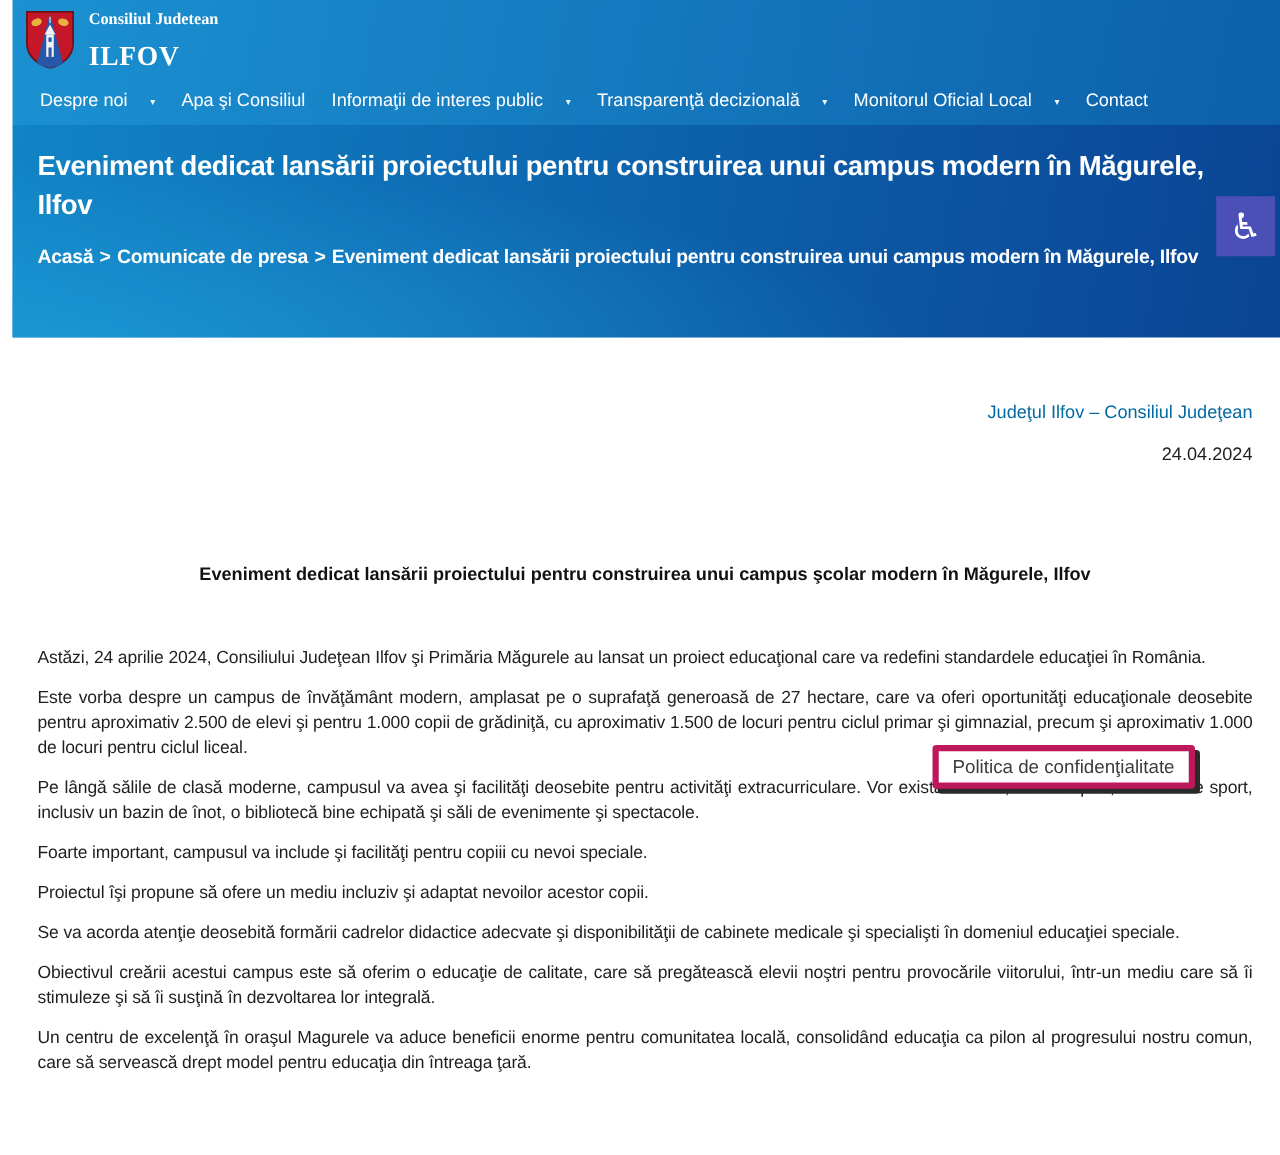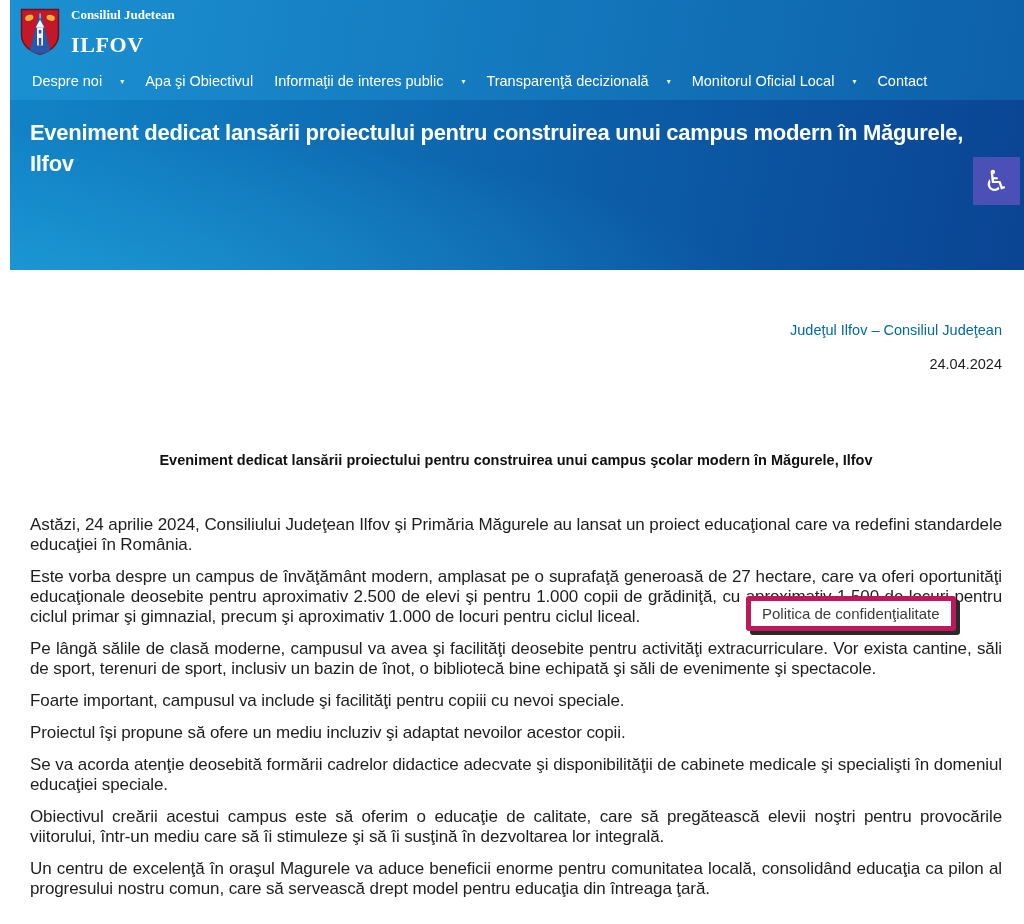--- a/index.html
+++ b/index.html
@@ -69,21 +69,21 @@
   
   .content { padding: 52px 22px 0 30px; color: #1e1e1e; }
   .byline  { text-align: right; font-size: 14.5px; line-height: 17px; color: #0369a1; }
   .date    { text-align: right; font-size: 14.5px; line-height: 17px; margin-top: 17px; color: #1d1d1d; }
   .article-title {
     margin: 79px 0 0; text-align: center; font-size: 14.5px;
     line-height: 17px; font-weight: bold; color: #111111;
   }
   .paragraphs { margin-top: 46px; }
   .paragraphs p {
-    margin: 0 0 12px; font-size: 17px; line-height: 20px;
+    margin: 0 0 12px; font-size: 14px; line-height: 20px;
     letter-spacing: -0.1px; text-align: justify; color: #1e1e1e;
   }
 
   
   .privacy-tooltip {
     position: absolute; left: 746px; top: 596px; z-index: 10;
     background: #ffffff; border: 5px solid #be185d; border-radius: 3px;
     box-shadow: 4px 4px 0 0 #2a2a2a;
     padding: 4px 11px; font-size: 15px; color: #3c3c3c; white-space: nowrap;
     cursor: pointer;
@@ -112,21 +112,21 @@
         <span class="brand-county">ILFOV</span>
       </div>
     </div>
 
     <nav class="mainnav">
       <a class="nav-item">
         <span>Despre noi</span>
         <span class="caret">▾</span>
       </a>
       <a class="nav-item">
-        <span>Apa şi Obiectivul</span>
+        <span>Apa şi Consiliul</span>
       </a>
       <a class="nav-item">
         <span>Informaţii de interes public</span>
         <span class="caret">▾</span>
       </a>
       <a class="nav-item">
         <span>Transparenţă decizională</span>
         <span class="caret">▾</span>
       </a>
       <a class="nav-item">
@@ -134,20 +134,23 @@
         <span class="caret">▾</span>
       </a>
       <a class="nav-item">
         <span>Contact</span>
       </a>
     </nav>
   </header>
 
   <section class="hero">
     <h1 class="hero-title">Eveniment dedicat lansării proiectului pentru construirea unui campus modern în Măgurele, Ilfov</h1>
+    <div class="breadcrumb">
+      <a>Acasă</a><span class="crumb-sep">&gt;</span><a>Comunicate de presa</a><span class="crumb-sep">&gt;</span><span>Eveniment dedicat lansării proiectului pentru construirea unui campus modern în Măgurele, Ilfov</span>
+    </div>
     <button class="a11y-btn">
       <span>♿</span>
     </button>
   </section>
 
   <main class="content">
     <div class="byline">Judeţul Ilfov – Consiliul Judeţean</div>
     <div class="date">24.04.2024</div>
     <h2 class="article-title">Eveniment dedicat lansării proiectului pentru construirea unui campus şcolar modern în Măgurele, Ilfov</h2>
     <div class="paragraphs">

